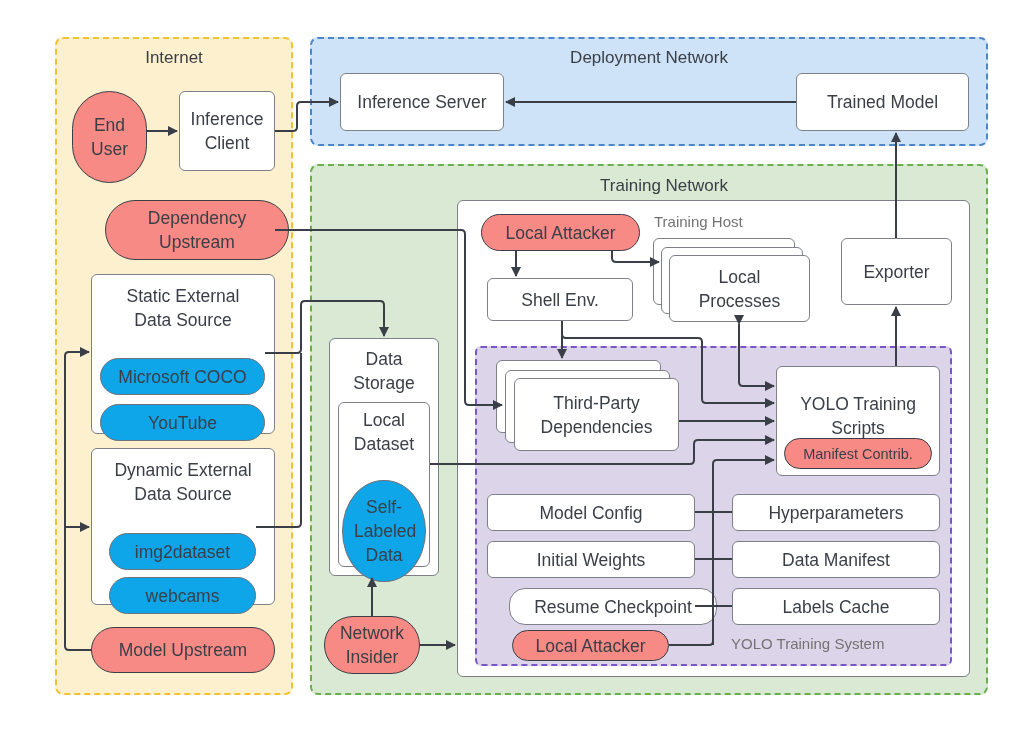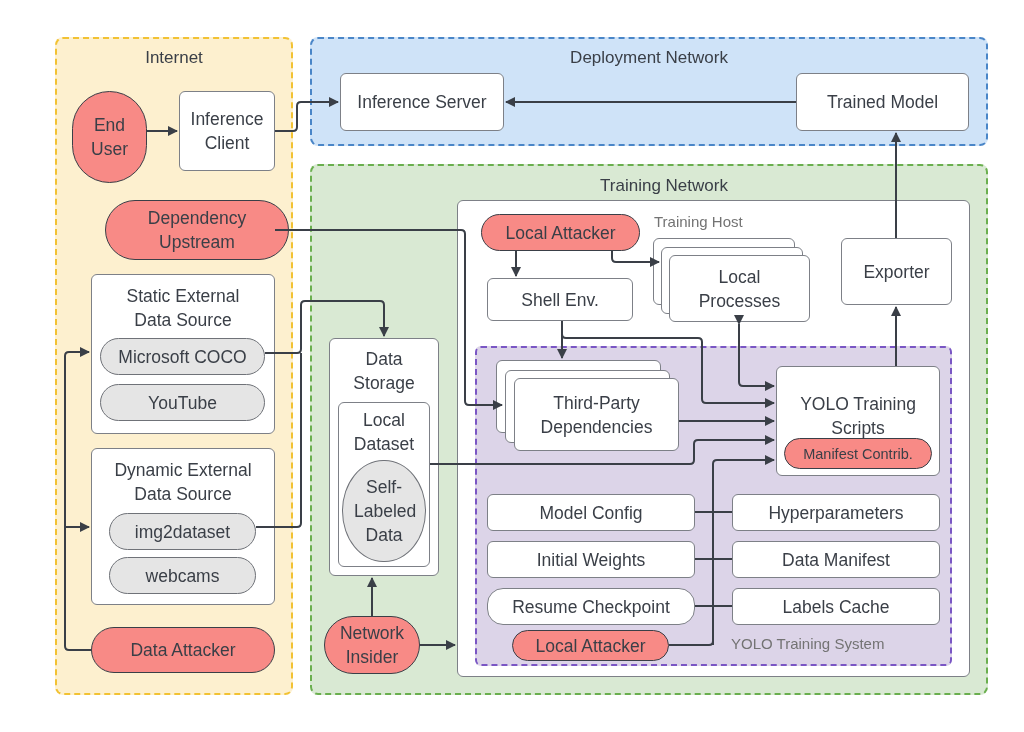--- a/index.html
+++ b/index.html
@@ -7,21 +7,21 @@
          font-family: "Liberation Sans", sans-serif; color: #3a3f47; }
   .zone { position: absolute; border-radius: 8px; box-sizing: border-box; }
   .zone-title { position: absolute; left: 0; right: 0; text-align: center; font-size: 17px; color: #3a3f47; }
   .box { position: absolute; box-sizing: border-box; background: #ffffff; border: 1.3px solid #7d8087;
          border-radius: 6px; display: flex; align-items: center; justify-content: center;
          text-align: center; font-size: 17.5px; line-height: 24px; color: #3a3f47; }
   .pill { position: absolute; box-sizing: border-box; border: 1.6px solid #3a3f47; border-radius: 40px;
           display: flex; align-items: center; justify-content: center; text-align: center;
           font-size: 17.5px; line-height: 24px; color: #3a3f47; }
   .red { background: #f88a86; }
-  .blue { background: #e5e5e5; border-color: #6f7278; border-width: 1.2px; }
+  .blue { background: #0ea5e9; border-color: #6f7278; border-width: 1.2px; margin-top: 20px; }
   .label { position: absolute; font-size: 15px; color: #737373; line-height: 22px; }
   .stack { position: absolute; box-sizing: border-box; background: #ffffff; border: 1.3px solid #7d8087; border-radius: 6px; }
   svg.wires { position: absolute; left: 0; top: 0; pointer-events: none; }
 </style>
 </head>
 <body>
 
 <div class="zone" style="left:55px;top:37px;width:238px;height:658px;background:#fdf0cf;border:2px dashed #f2c233;">
   <div class="zone-title" style="top:9px;">Internet</div>
 </div>
@@ -65,21 +65,21 @@
   <span style="width:170px;margin-top:9px;">Dynamic External Data Source</span>
 </div>
 <div class="pill blue" style="left:109px;top:513px;width:147px;height:37px;">
   <span>img2dataset</span>
 </div>
 <div class="pill blue" style="left:109px;top:557px;width:147px;height:37px;">
   <span>webcams</span>
 </div>
 
 <div class="pill red" style="left:91px;top:627px;width:184px;height:46px;">
-  <span>Data Attacker</span>
+  <span>Model Upstream</span>
 </div>
 
 <div class="box" style="left:340px;top:73px;width:164px;height:58px;">
   <span>Inference Server</span>
 </div>
 <div class="box" style="left:796px;top:73px;width:173px;height:58px;">
   <span>Trained Model</span>
 </div>
 
 <div class="box" style="left:329px;top:338px;width:110px;height:238px;align-items:flex-start;">
@@ -125,21 +125,21 @@
 <div class="pill red" style="left:784px;top:438px;width:148px;height:31px;font-size:14.5px;">
   <span>Manifest Contrib.</span>
 </div>
 
 <div class="box" style="left:487px;top:494px;width:208px;height:37px;">
   <span>Model Config</span>
 </div>
 <div class="box" style="left:487px;top:541px;width:208px;height:37px;">
   <span>Initial Weights</span>
 </div>
-<div class="box" style="left:487px;top:588px;width:208px;height:37px;border-radius:16px;">
+<div class="box" style="left:509px;top:588px;width:208px;height:37px;border-radius:16px;">
   <span>Resume Checkpoint</span>
 </div>
 <div class="box" style="left:732px;top:494px;width:208px;height:37px;">
   <span>Hyperparameters</span>
 </div>
 <div class="box" style="left:732px;top:541px;width:208px;height:37px;">
   <span>Data Manifest</span>
 </div>
 <div class="box" style="left:732px;top:588px;width:208px;height:37px;">
   <span>Labels Cache</span>

